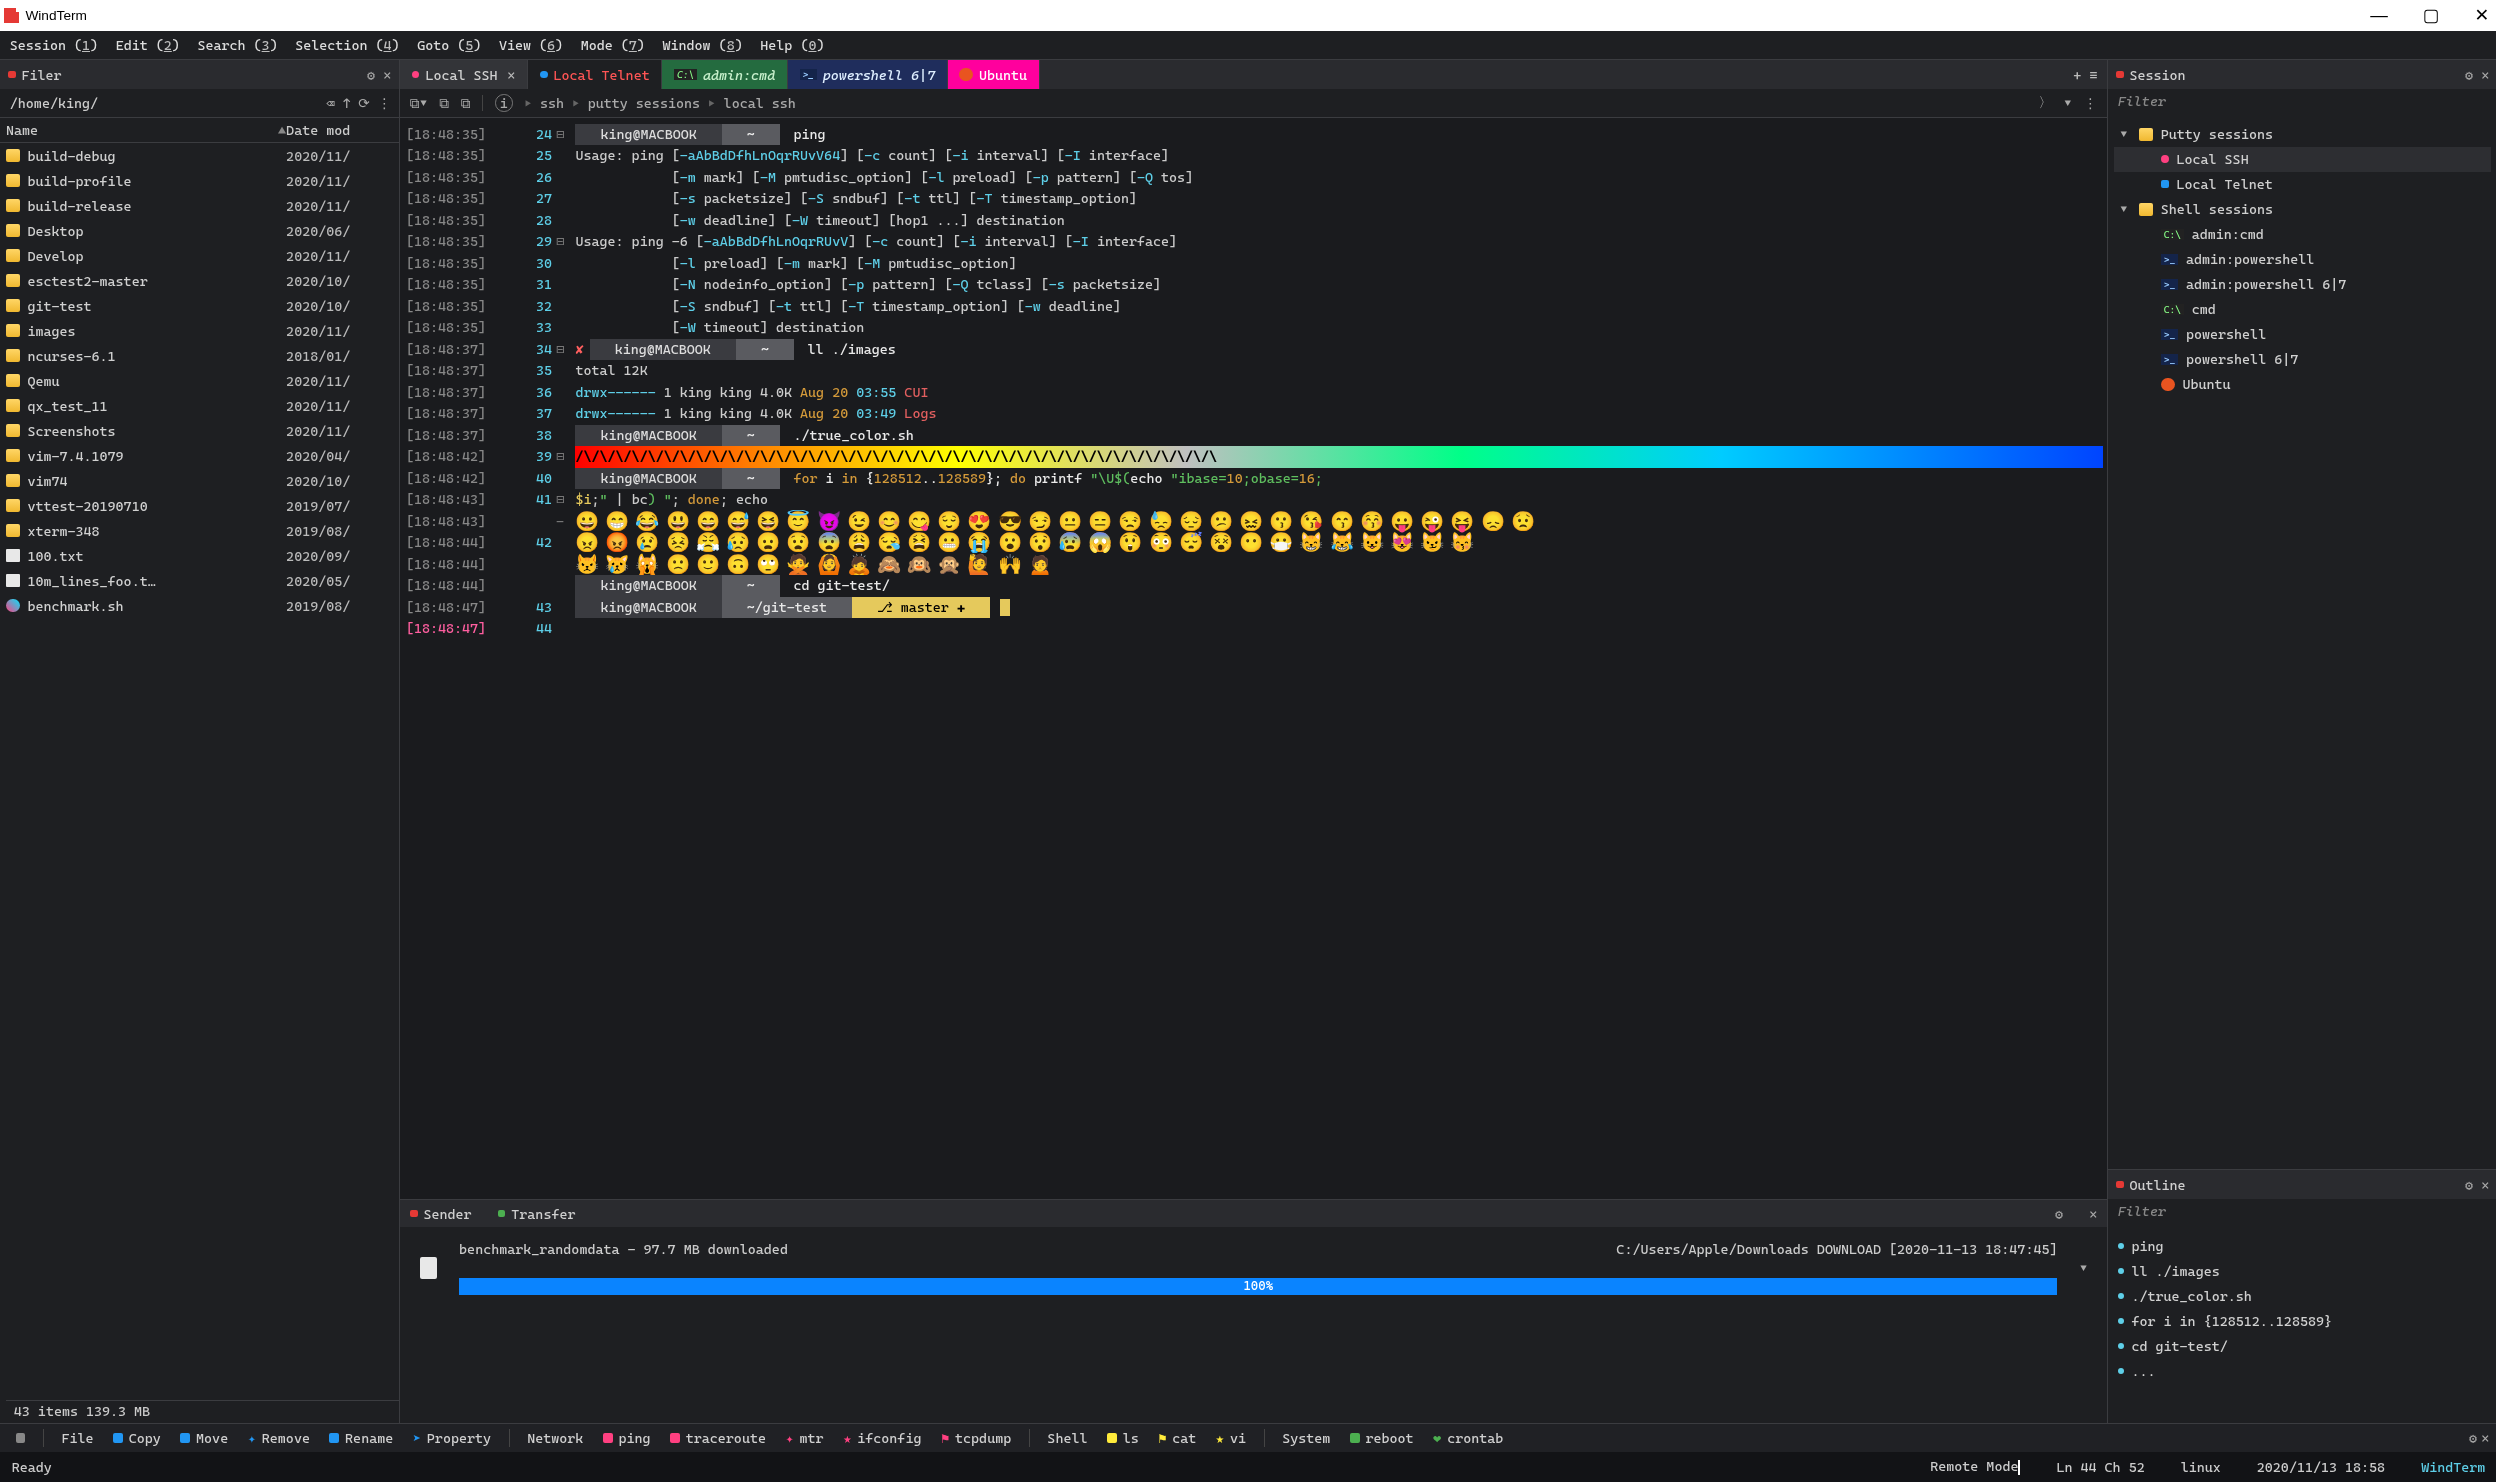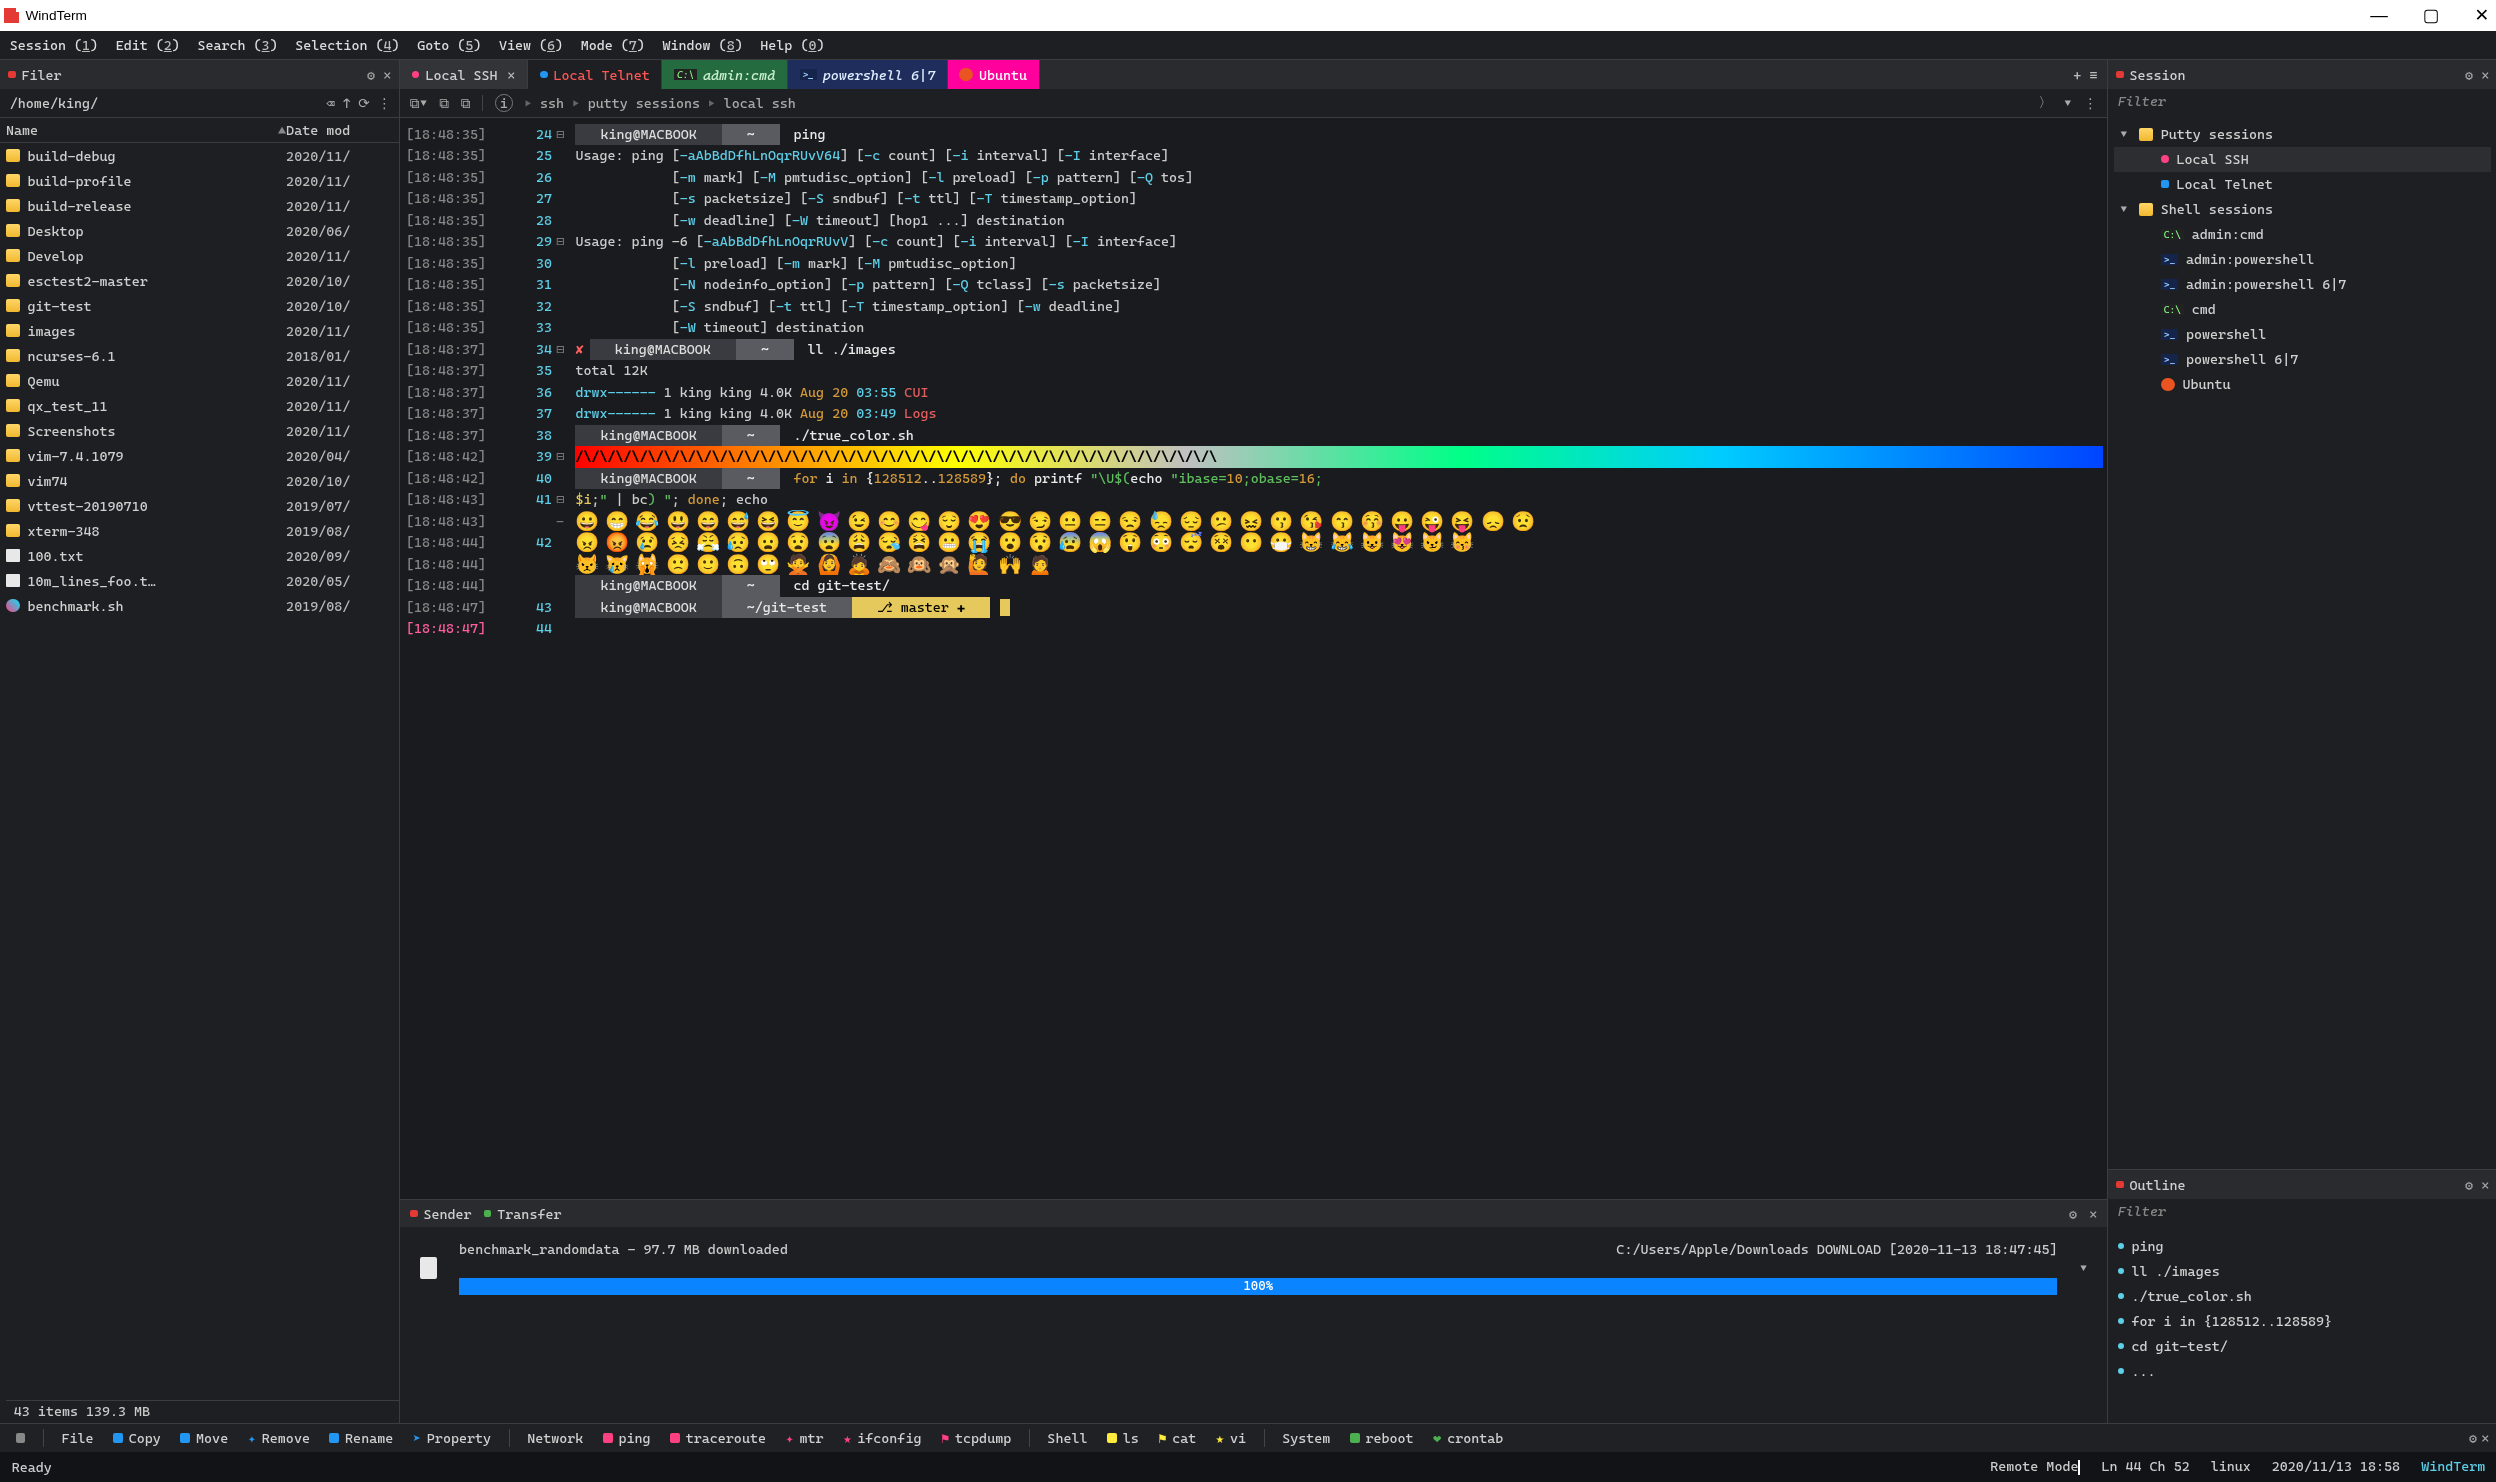--- a/index.html
+++ b/index.html
@@ -86,36 +86,36 @@
   .sess-filter{height:27px;padding:3.9px 9.8px;color:#888;font-style:italic;}
   .tree{padding:5.9px 5.9px;flex:1;overflow:auto;}
   .tnode{display:flex;align-items:center;gap:7.8px;height:25px;padding:0 5.9px;}
   .tnode.sel{background:var(--select);} .tindent2{padding-left:47px;}
   .chev{color:#aaa;width:11.7px;display:inline-block;}
   .outline{border-top:1px solid var(--border);display:flex;flex-direction:column;min-height:254px;}
   .outline ul{list-style:none;margin:0;padding:7.8px 9.8px;flex:1;}
   .outline li{display:flex;align-items:center;gap:7.8px;height:25px;}
   .bullet{width:5.9px;height:5.9px;border-radius:50%;background:var(--cyan);}
   
-  .btabs{height:27px;display:flex;align-items:center;gap:12px;padding:0 9.8px;background:var(--bg2);}
+  .btabs{height:27px;display:flex;align-items:center;gap:26px;padding:0 9.8px;background:var(--bg2);}
   .btabs .btab{display:flex;align-items:center;gap:5.9px;}
   .transfer{flex:1;padding:13.7px 19.5px;}
   .prog-wrap{display:flex;align-items:center;gap:22px;}
   .prog-wrap .pico{width:17.6px;height:21.5px;background:#e8e8e8;border-radius:2px;}
   .prog-row{display:flex;justify-content:space-between;color:#ccc;}
   .progress{height:17.6px;background:#0a84ff;position:relative;margin-top:21px;}
   .progress .pct{position:absolute;left:50%;top:0;transform:translateX(-50%);color:#fff;font-size:12.7px;}
   
   .footer{position:relative;}
   .tool-row{height:29px;background:#202125;display:flex;align-items:center;gap:3.9px;padding:0 7.8px;border-top:1px solid var(--border);}
   .tool-row .sep-v{width:1px;height:17.6px;background:#444;margin:0 5.9px;}
   .tbtn{display:flex;align-items:center;gap:5.9px;padding:0 7.8px;cursor:pointer;}
   .sqr{width:9.8px;height:9.8px;display:inline-block;border-radius:2px;}
   .status{height:29px;background:#121316;display:flex;align-items:center;justify-content:space-between;padding:0 11.7px;color:#ccc;}
-  .status .r{display:flex;gap:21px;}
+  .status .r{display:flex;gap:36px;align-items:center;}
   .status .link{color:var(--cyan);}
   .caret-ind{display:inline-block;width:2px;height:15.6px;background:#fff;vertical-align:middle;}
   
   .tab.telnet{color:#ff5555;}
   .tab.cmd{background:#246b3f;color:#c8f0cc;font-style:italic;}
   .tab.ps{background:#1f2d5c;color:#dfefff;font-style:italic;}
   .tab.ubuntu{background:#ff009d;color:#fff;}
 </style>
 </head>
 <body>

